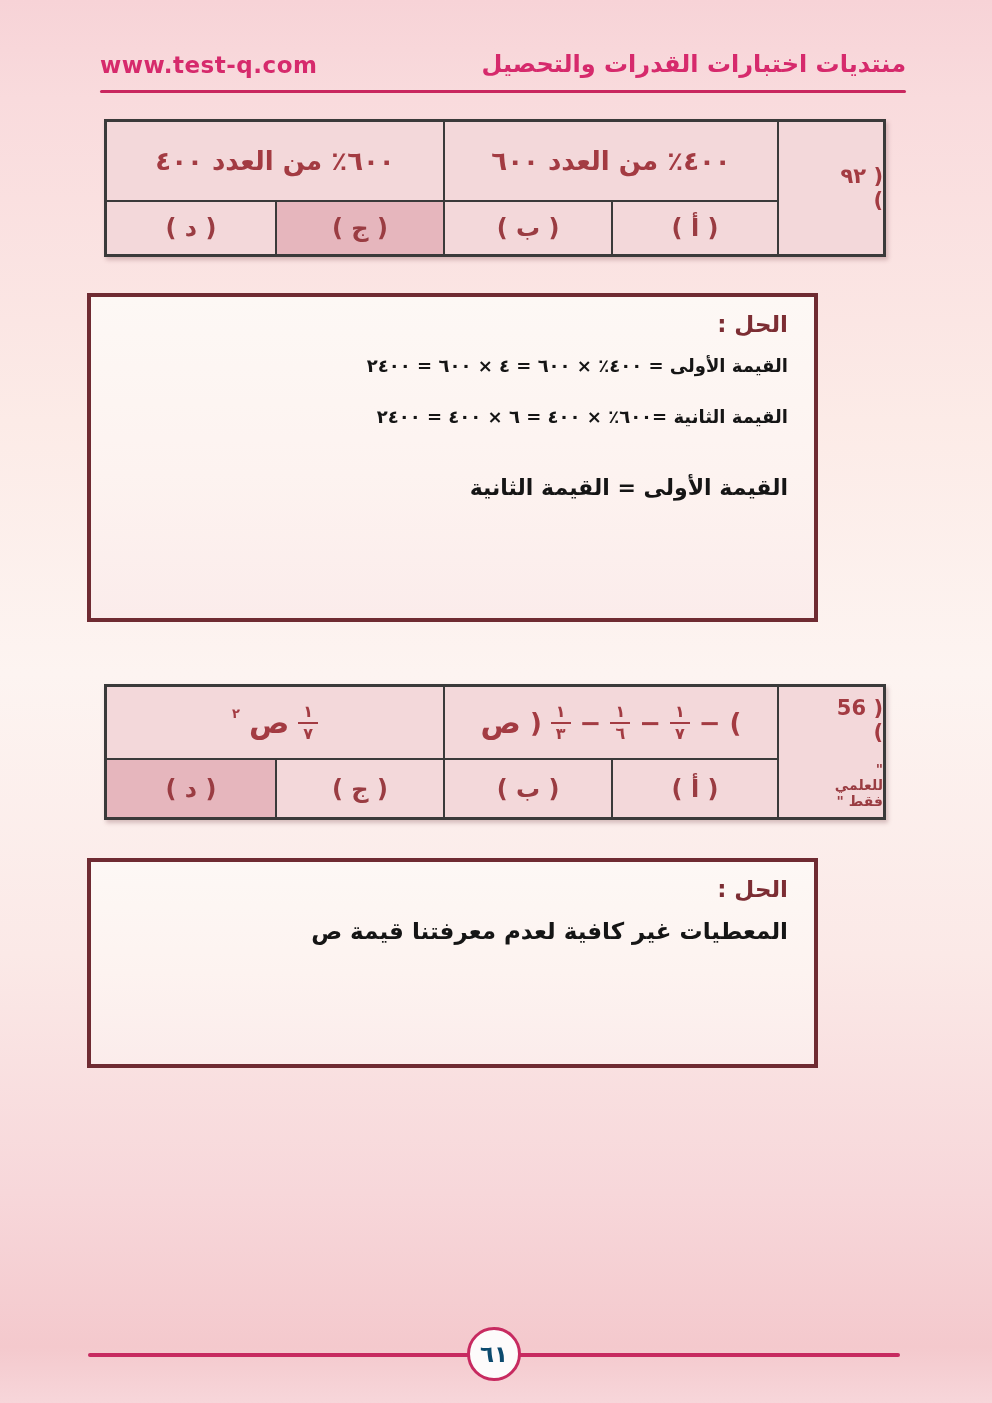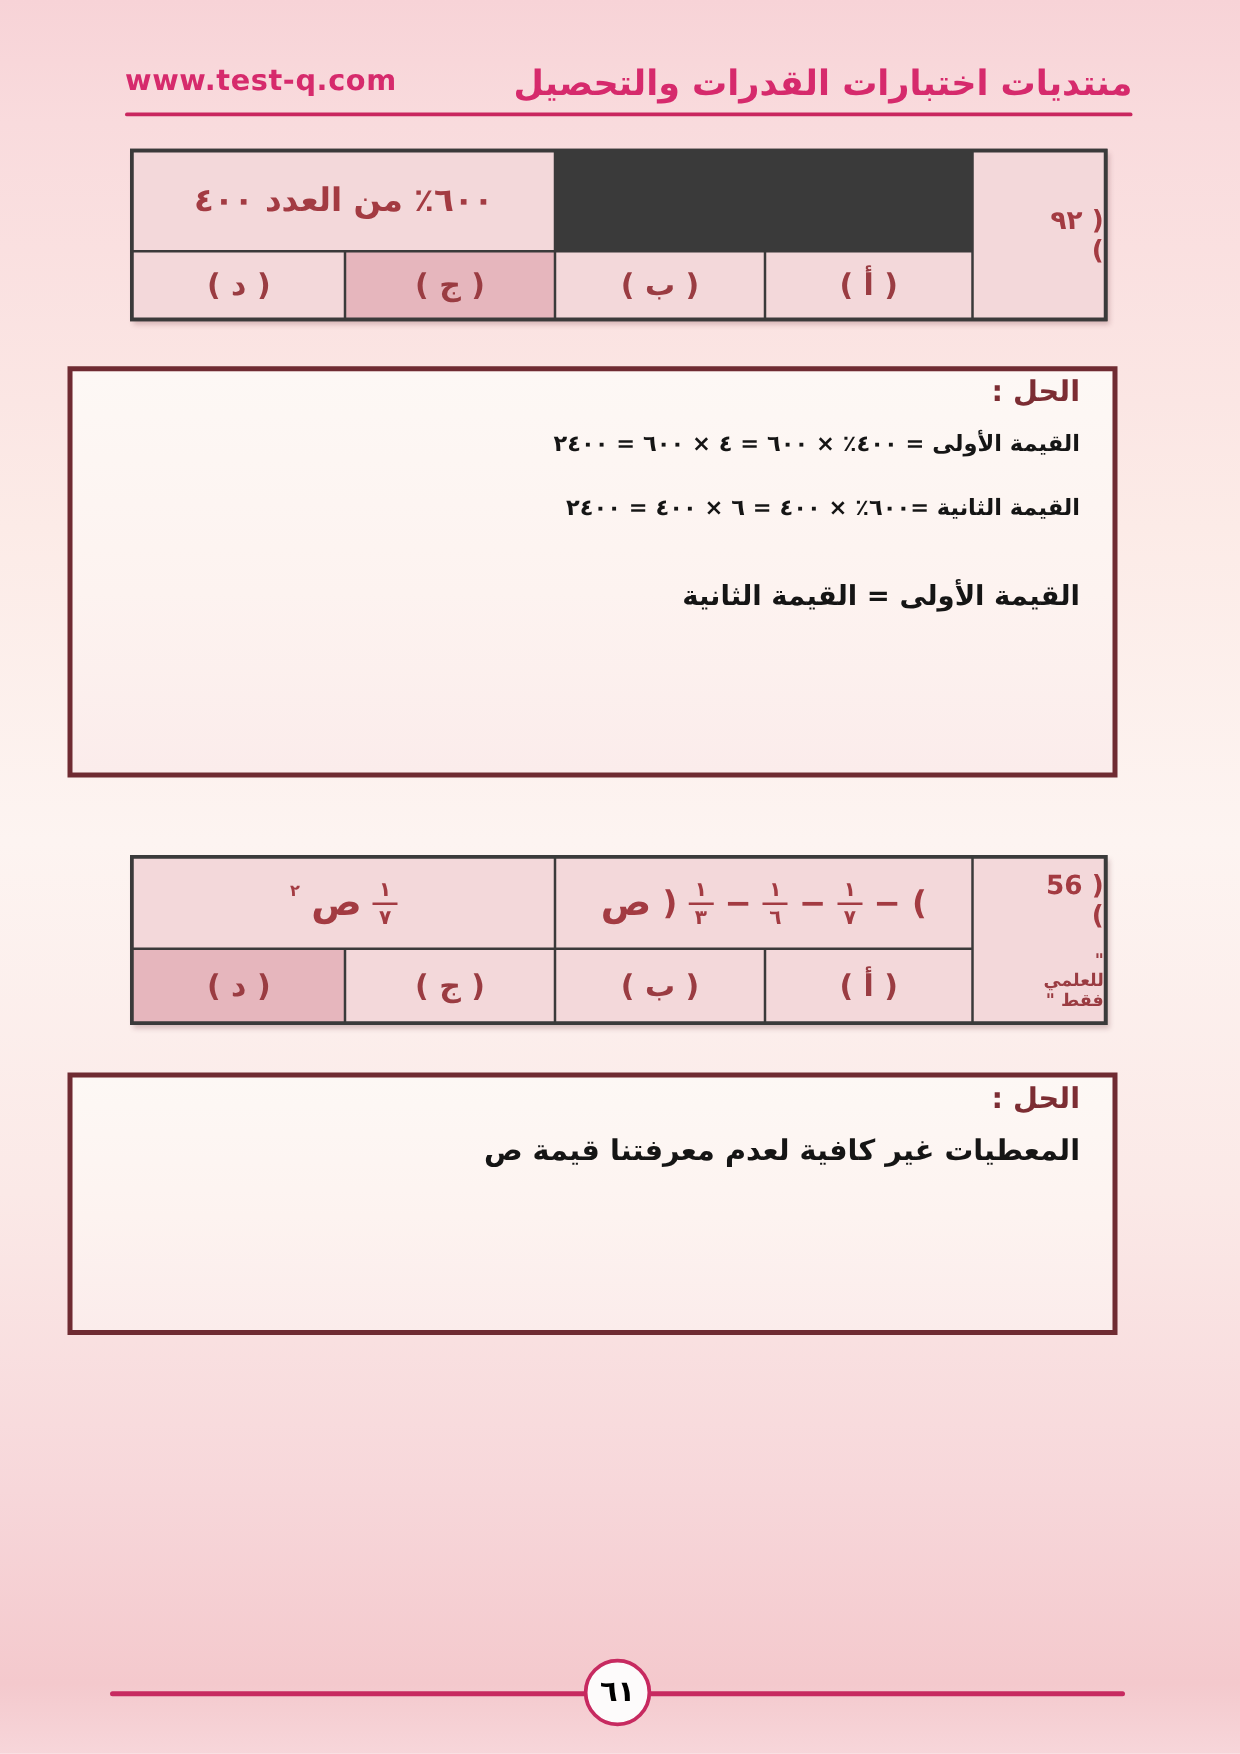--- a/index.html
+++ b/index.html
@@ -14,21 +14,21 @@
       #fbe9e7 68%, #f7d7da 85%, #f4c9cd 96%, #f7d6da 100%);
   }
   
   .site-url{
     position:absolute;left:100px;top:52px;
     font-size:23px;font-weight:bold;color:#d62a6c;
     letter-spacing:.5px;text-decoration:none;direction:ltr;
   }
   .site-title{
     position:absolute;right:86px;top:50px;
-    font-size:28px;font-weight:bold;color:#d62a6c;direction:rtl;
+    font-size:24px;font-weight:bold;color:#d62a6c;direction:rtl;
   }
   .header-rule{
     position:absolute;left:100px;right:86px;top:90px;height:3px;
     background:#c9275f;border-radius:2px;
   }
   
   .qtable{
     position:absolute;left:104px;width:782px;
     display:grid;gap:2px;background:#3a3a3a;
     border:3px solid #3a3a3a;box-sizing:border-box;
@@ -59,25 +59,25 @@
   .expr{display:flex;direction:rtl;align-items:center;gap:9px;font-size:24px;color:#a33b42;}
   .frac{display:inline-flex;flex-direction:column;align-items:center;line-height:1;font-size:16px;}
   .frac .nu{padding:0 5px 2px;border-bottom:2.5px solid #a33b42;}
   .frac .de{padding-top:2px;}
   .var{font-size:30px;line-height:1;}
   .pow{font-size:13px;align-self:flex-start;margin-top:2px;}
   .paren{font-size:26px;}
   .minus{font-size:26px;}
   
   .solution{
-    position:absolute;left:54px;width:840px;box-sizing:border-box;
+    position:absolute;left:87px;width:731px;box-sizing:border-box;
     border:4px solid #6f2b32;
     background:linear-gradient(180deg,#fdf8f5 0%,#fdf3f0 55%,#fbeceb 100%);
     direction:rtl;text-align:right;
-    padding:4px 26px;
+    padding:14px 26px;
   }
   .sol-92{top:293px;height:329px;}
   .sol-93{top:858px;height:210px;}
   .sol-heading{font-size:23px;font-weight:bold;color:#7c2d33;}
   .sol-line{font-size:18px;font-weight:bold;color:#151515;}
   .sol-92 .l1{margin-top:18px;}
   .sol-92 .l2{margin-top:30px;}
   .sol-92 .l3{margin-top:48px;font-size:22px;}
   .sol-answer{margin-top:46px;font-size:23px;font-weight:bold;color:#7c2d33;}
   .sol-93 .l1{margin-top:16px;font-size:23px;}
@@ -86,33 +86,34 @@
   
   .footer-line{
     position:absolute;left:88px;right:92px;top:1353px;height:4px;
     background:#c72a60;border-radius:2px;
   }
   .page-badge{
     position:absolute;left:467px;top:1327px;width:54px;height:54px;
     border:3px solid #c72a60;border-radius:50%;background:#fdfbfb;
     box-sizing:border-box;
     display:flex;align-items:center;justify-content:center;
-    font-size:23px;font-weight:bold;color:#000000;
+    font-size:23px;font-weight:bold;color:#0c4a6e;
   }
 </style>
 </head>
 <body>
 
 <div class="page">
 
   <a class="site-url">www.test-q.com</a>
   <div class="site-title">منتديات اختبارات القدرات والتحصيل</div>
   <div class="header-rule"></div>
 
   <section class="qtable q92">
+    <div class="cell hdr hdr-right">٤٠٠٪ من العدد ٦٠٠</div>
     <div class="cell hdr hdr-left">٦٠٠٪ من العدد ٤٠٠</div>
     <div class="cell opt opt-a">( أ )</div>
     <div class="cell opt opt-b">( ب )</div>
     <div class="cell opt opt-c hl">( ج )</div>
     <div class="cell opt opt-d">( د )</div>
     <div class="cell num col-num">( ٩٢ )</div>
   </section>
 
   <section class="solution sol-92">
     <div class="sol-heading">الحل :</div>

